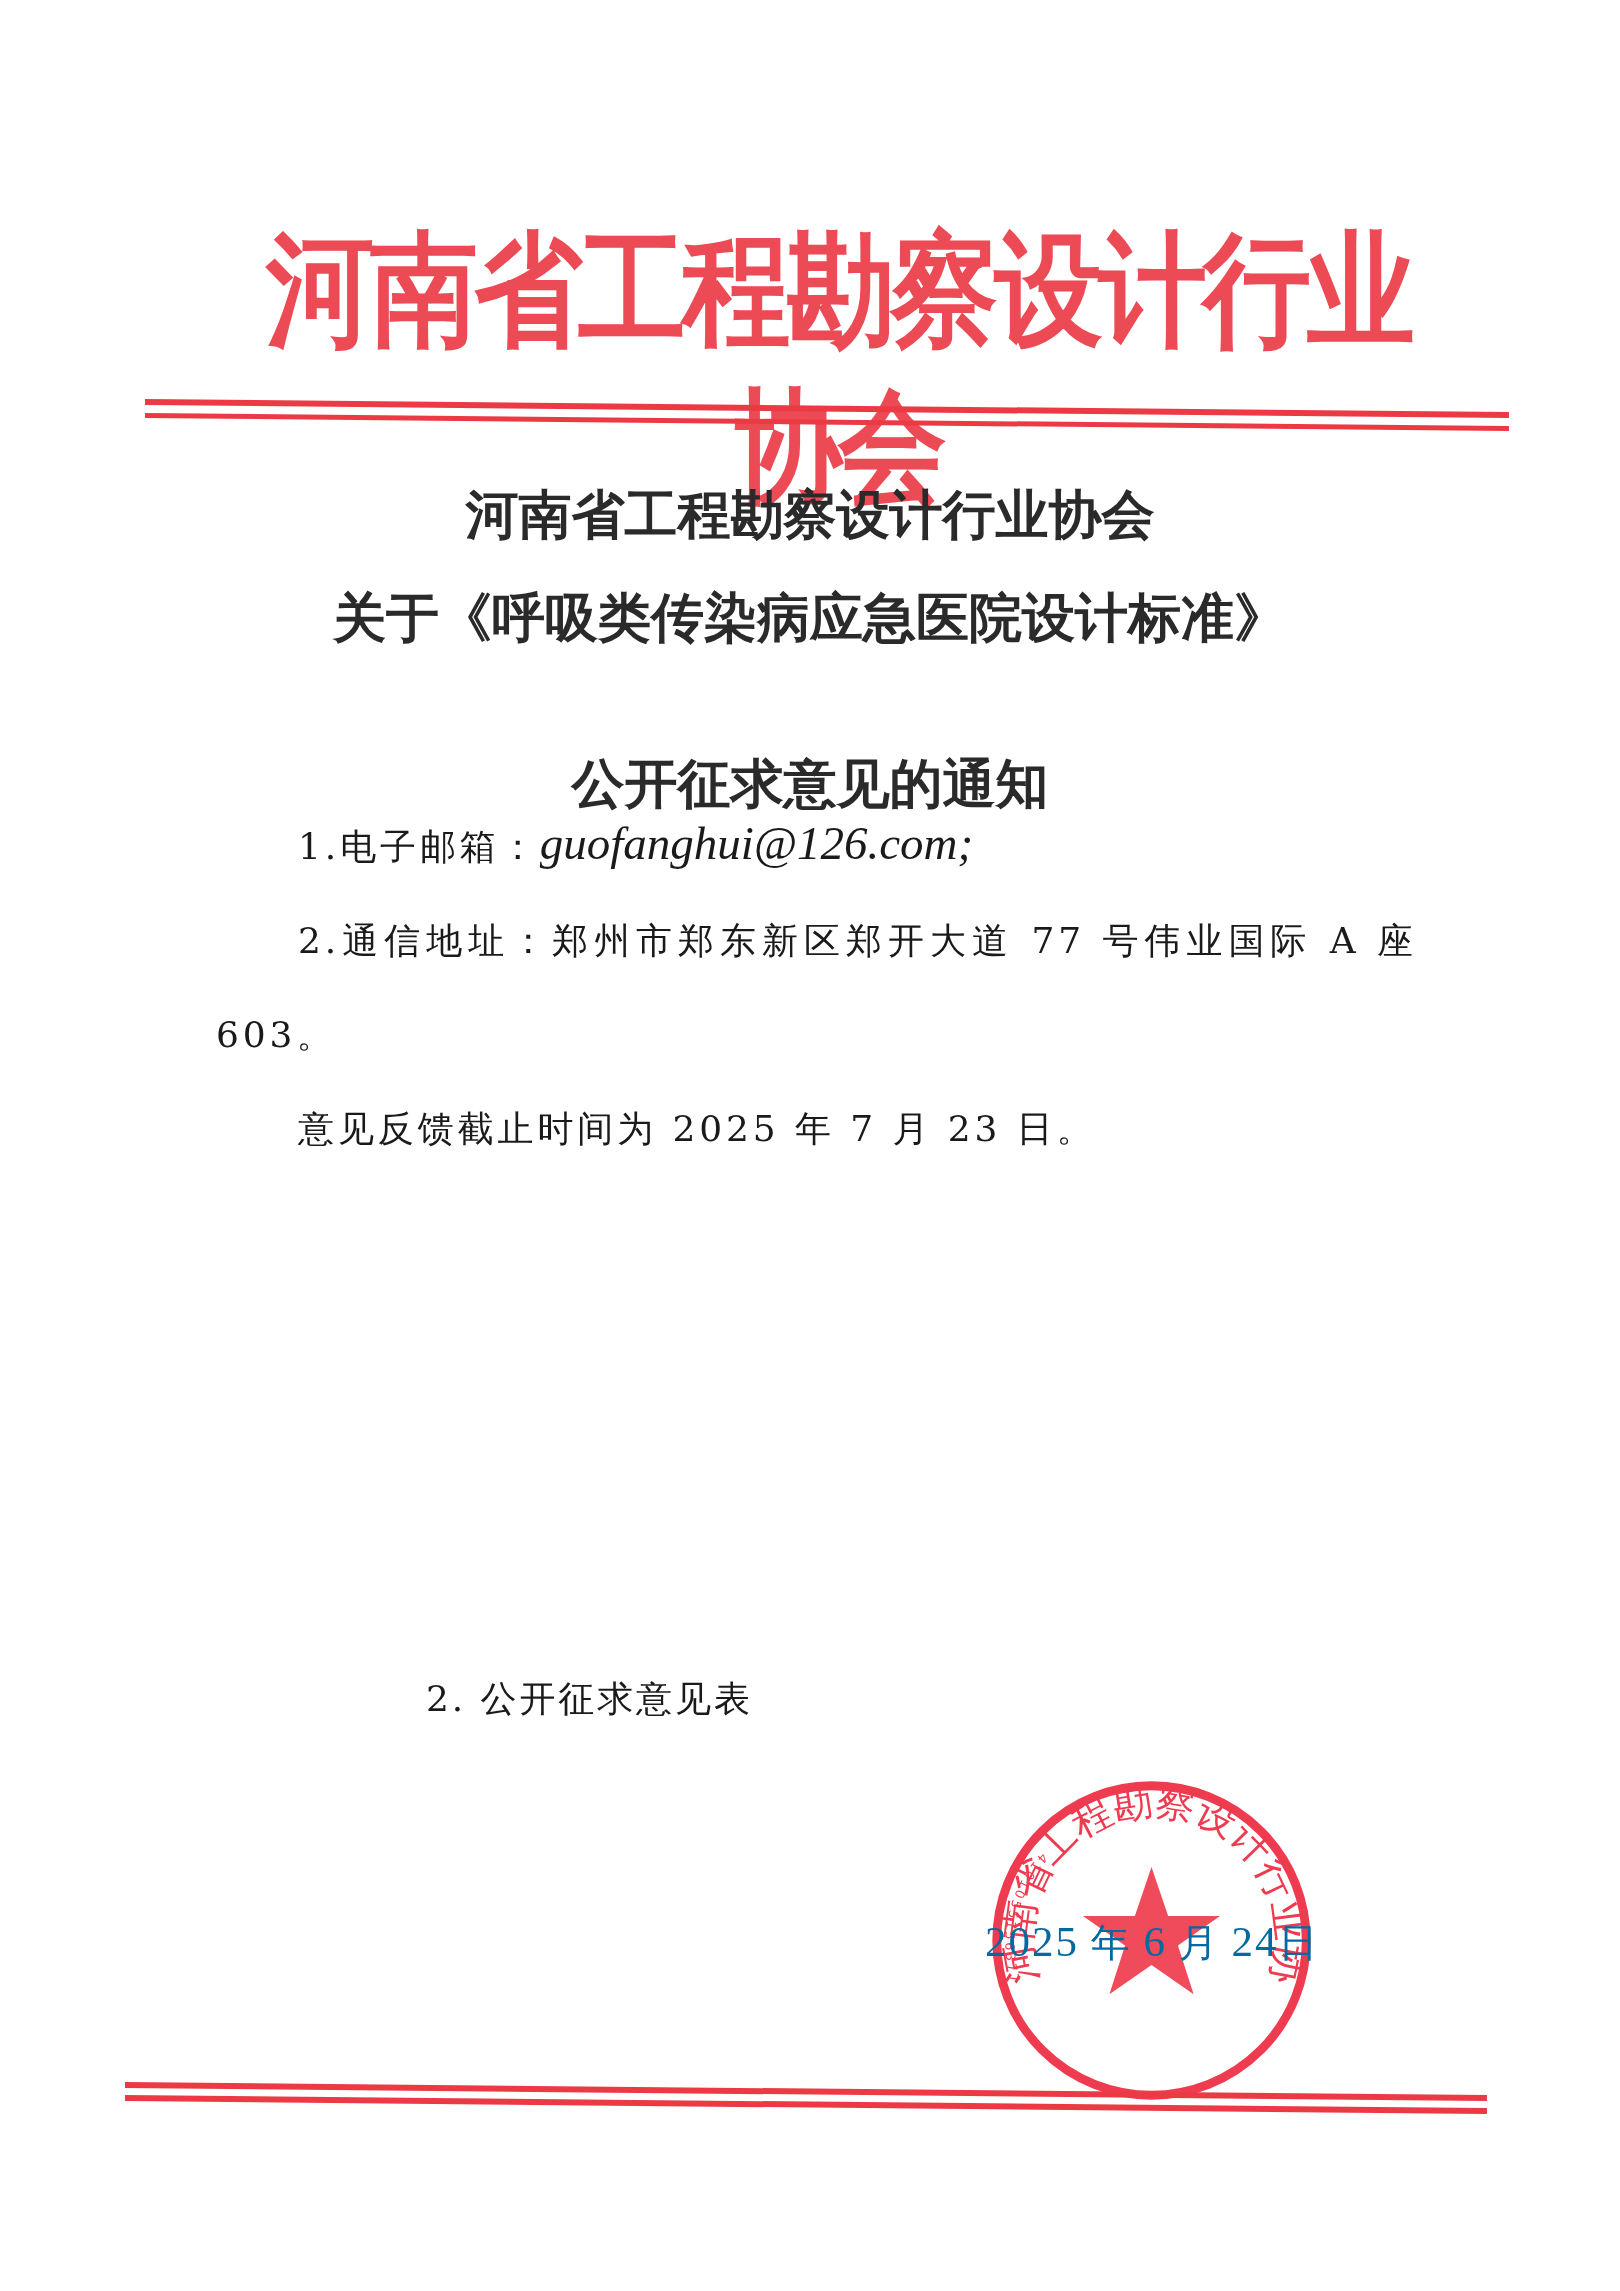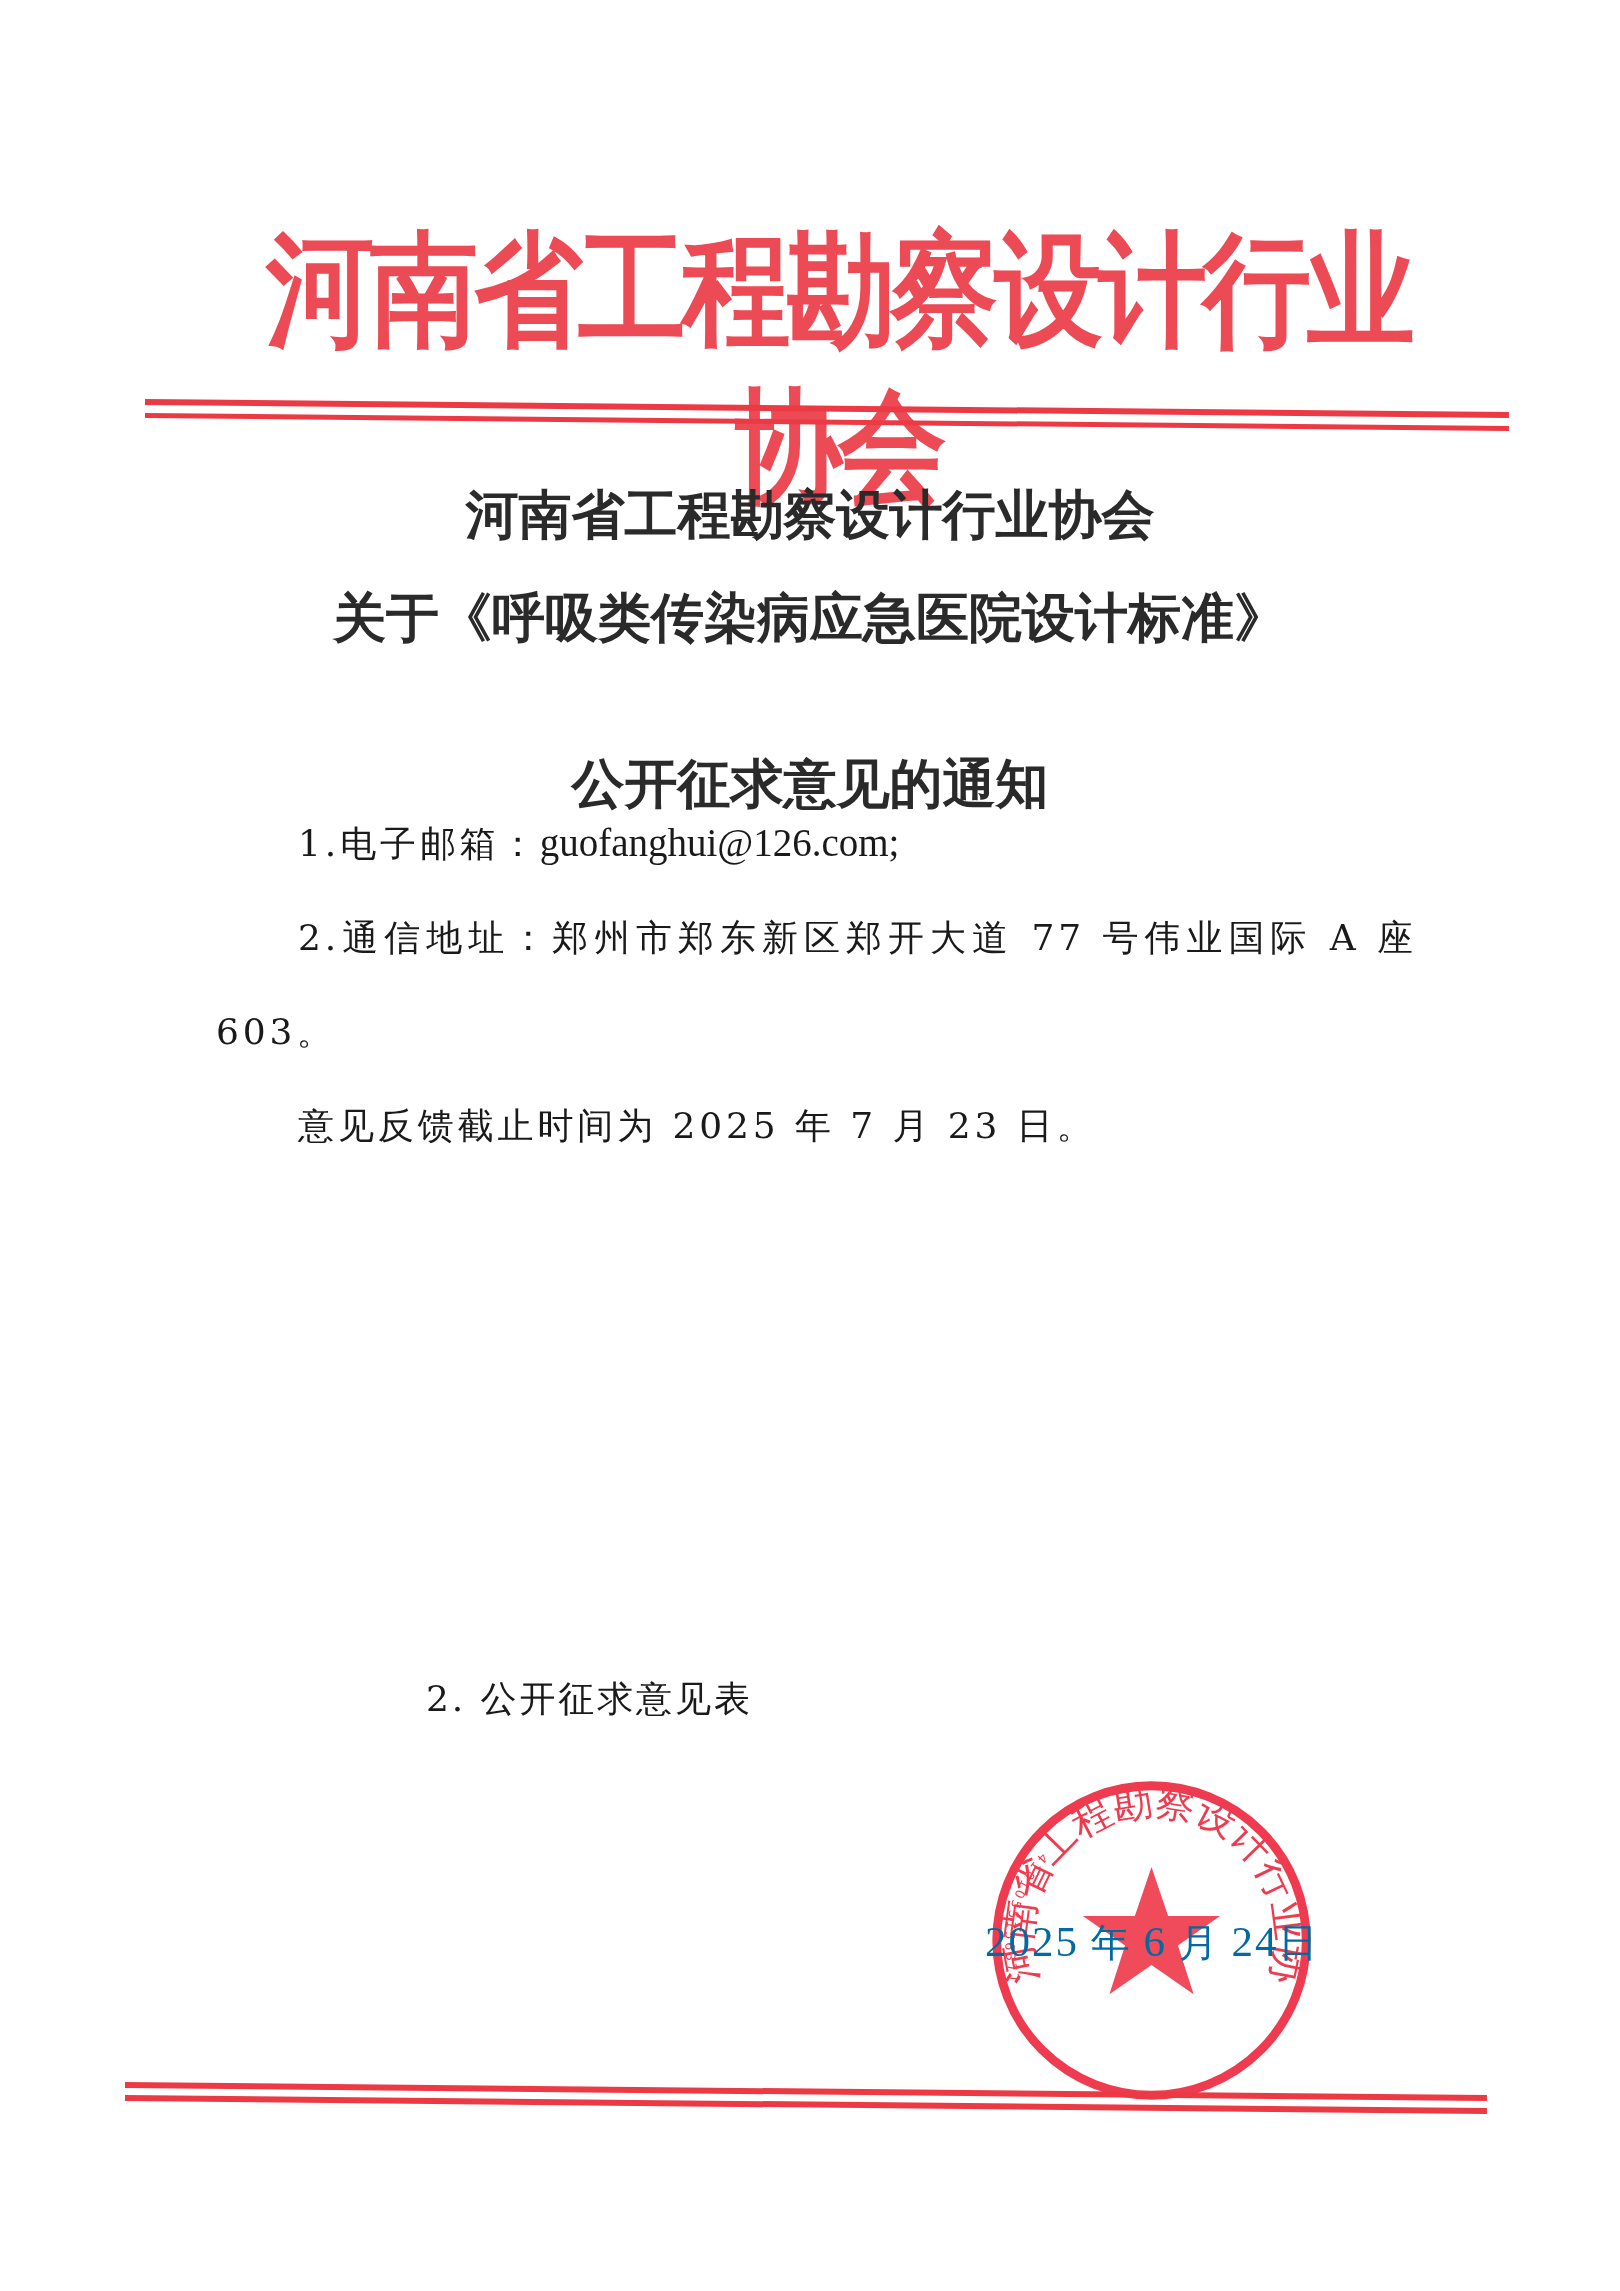--- a/index.html
+++ b/index.html
@@ -15,21 +15,21 @@
     .rule.thin { height: 4.9px; }
 
     .title { position: absolute; left: 0; width: 1620px; text-align: center;
              font-family: "DejaVu Serif", "Liberation Serif", serif; font-weight: bold;
              font-size: 53px; line-height: 69px; color: #2a2a2a; }
 
     .body-text { position: absolute; left: 216px; width: 1201px; font-size: 36px; line-height: 94px;
                  letter-spacing: 3.9px; color: #1a1a1a; font-family: "DejaVu Serif", "Liberation Serif", serif; }
     .para { text-indent: 82px; margin: 0; text-align: justify; }
     .item { text-indent: 82px; margin: 0; }
-    .latin { font-family: "Liberation Serif", "DejaVu Serif", serif; letter-spacing: 0; font-size: 39px; }
+    .latin { font-family: "Liberation Serif", "DejaVu Serif", serif; letter-spacing: 0; font-size: 47px; font-style: italic; }
 
     .attachments { position: absolute; left: 299px; top: 1656px; font-size: 36px; line-height: 86px;
                    letter-spacing: 2.9px; color: #1a1a1a; }
     .attachments .row2 { padding-left: 127px; }
 
     .seal { position: absolute; left: 985px; top: 1774px; width: 333px; height: 333px; }
 
     .date { position: absolute; left: 985px; top: 1916px; font-size: 39px; color: #0369a1;
             font-family: "Liberation Serif", "DejaVu Serif", serif; letter-spacing: 2px; }
     .date .num { font-size: 43px; }

